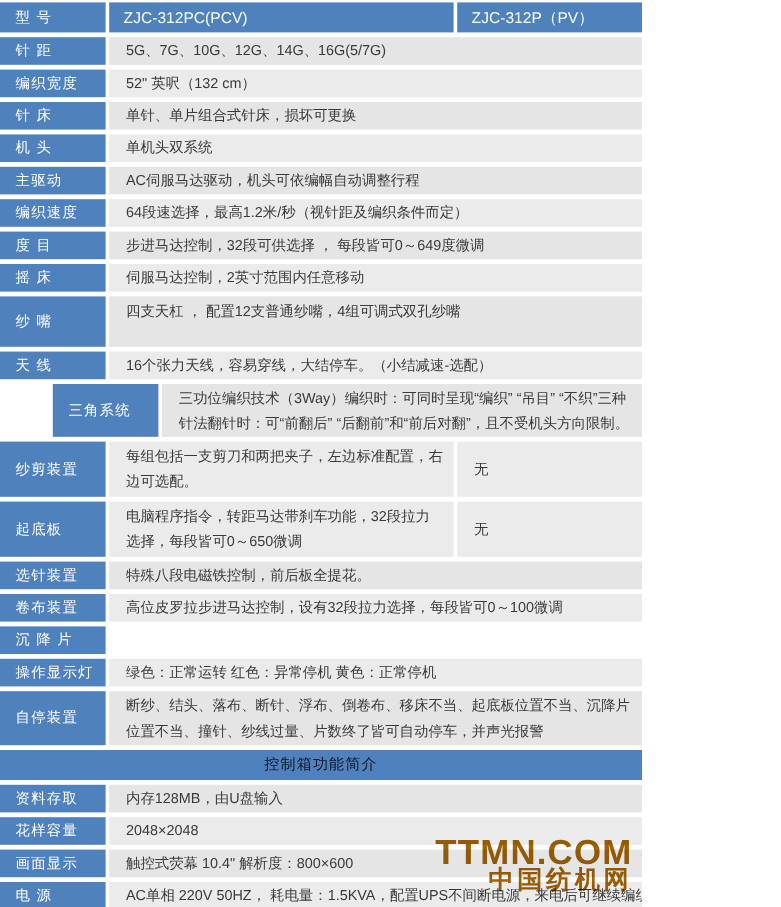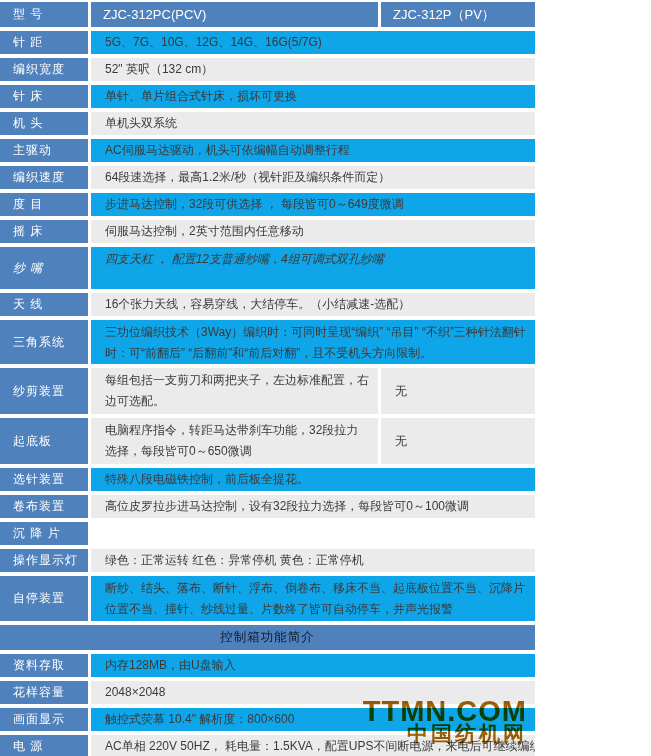--- a/index.html
+++ b/index.html
@@ -26,26 +26,26 @@
   .content{
     flex:1;
     margin-left:3px;
     font-size:12px;
     color:#3A3A3A;
     padding-left:14px;padding-right:8px;
     line-height:21px;
   }
   .vcenter{display:flex;align-items:center;}
   .multiline{padding-top:2px;}
-  .bg-w > .content{background:#0ea5e9;}
+  .bg-w > .content{background:#e5e5e5;}
   .bg-g > .content{background:#EBEBEB;}
   .h23{height:23px;}
   .h25{height:25px;}
-  .h42{height:42px;font-style:italic;}
-  .h44{height:44px;}
+  .h42{height:42px;}
+  .h44{height:44px;padding-left:44px;}
   .h45{height:45px;}
   .h46{height:46px;}
   .c1{flex:0 0 287px;}
   .c2{flex:1;}
   .header-row .hc{
     background:#4F81BD;color:#fff;
     font-size:13px;
     display:flex;align-items:center;
     margin-left:3px;padding-left:12px;
     box-sizing:border-box;

